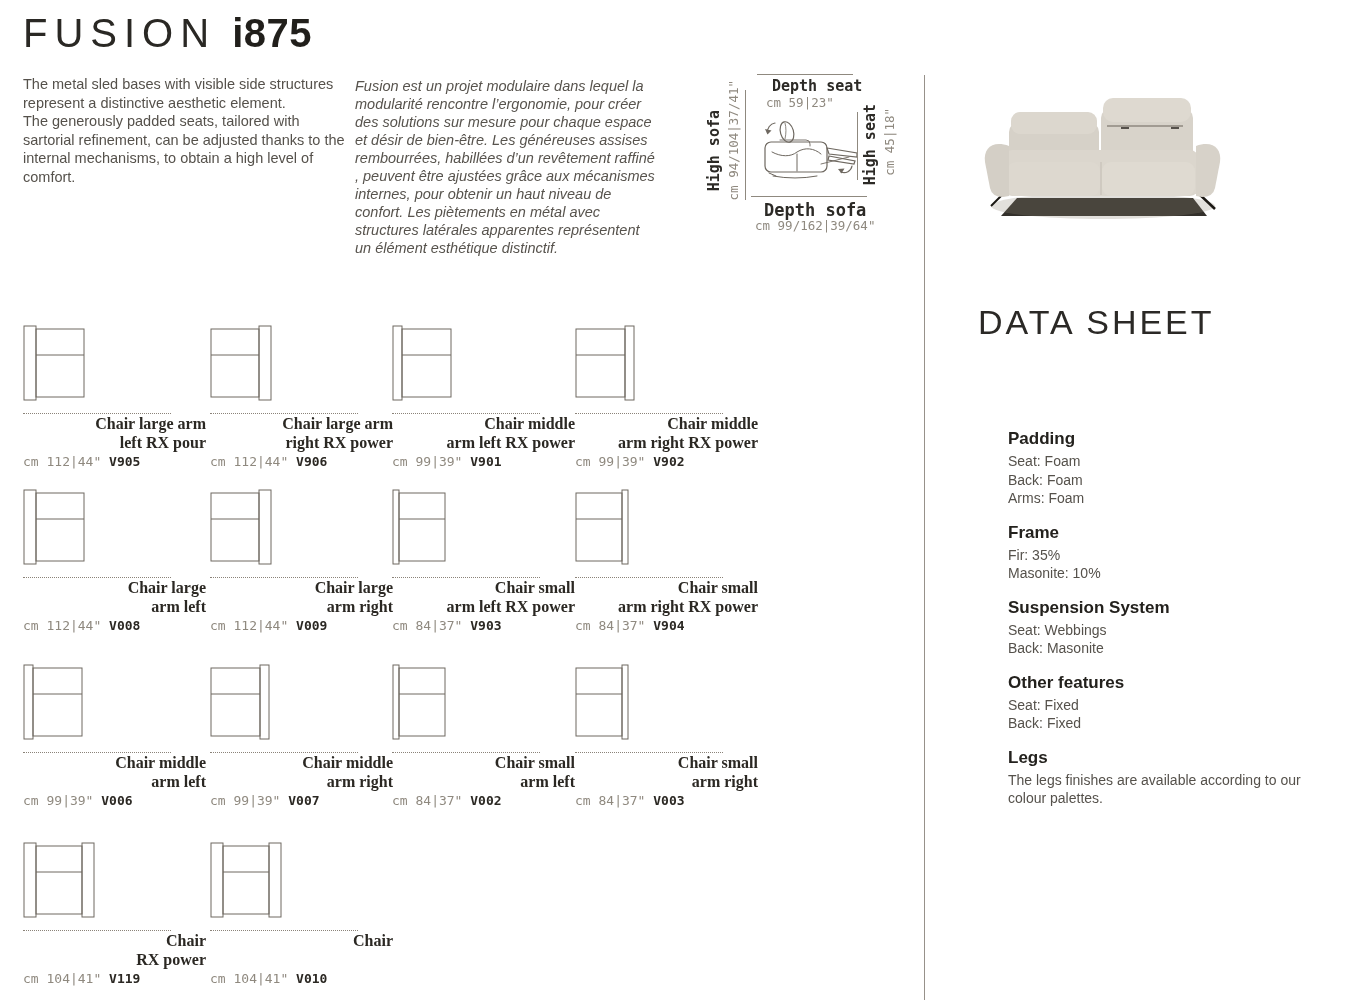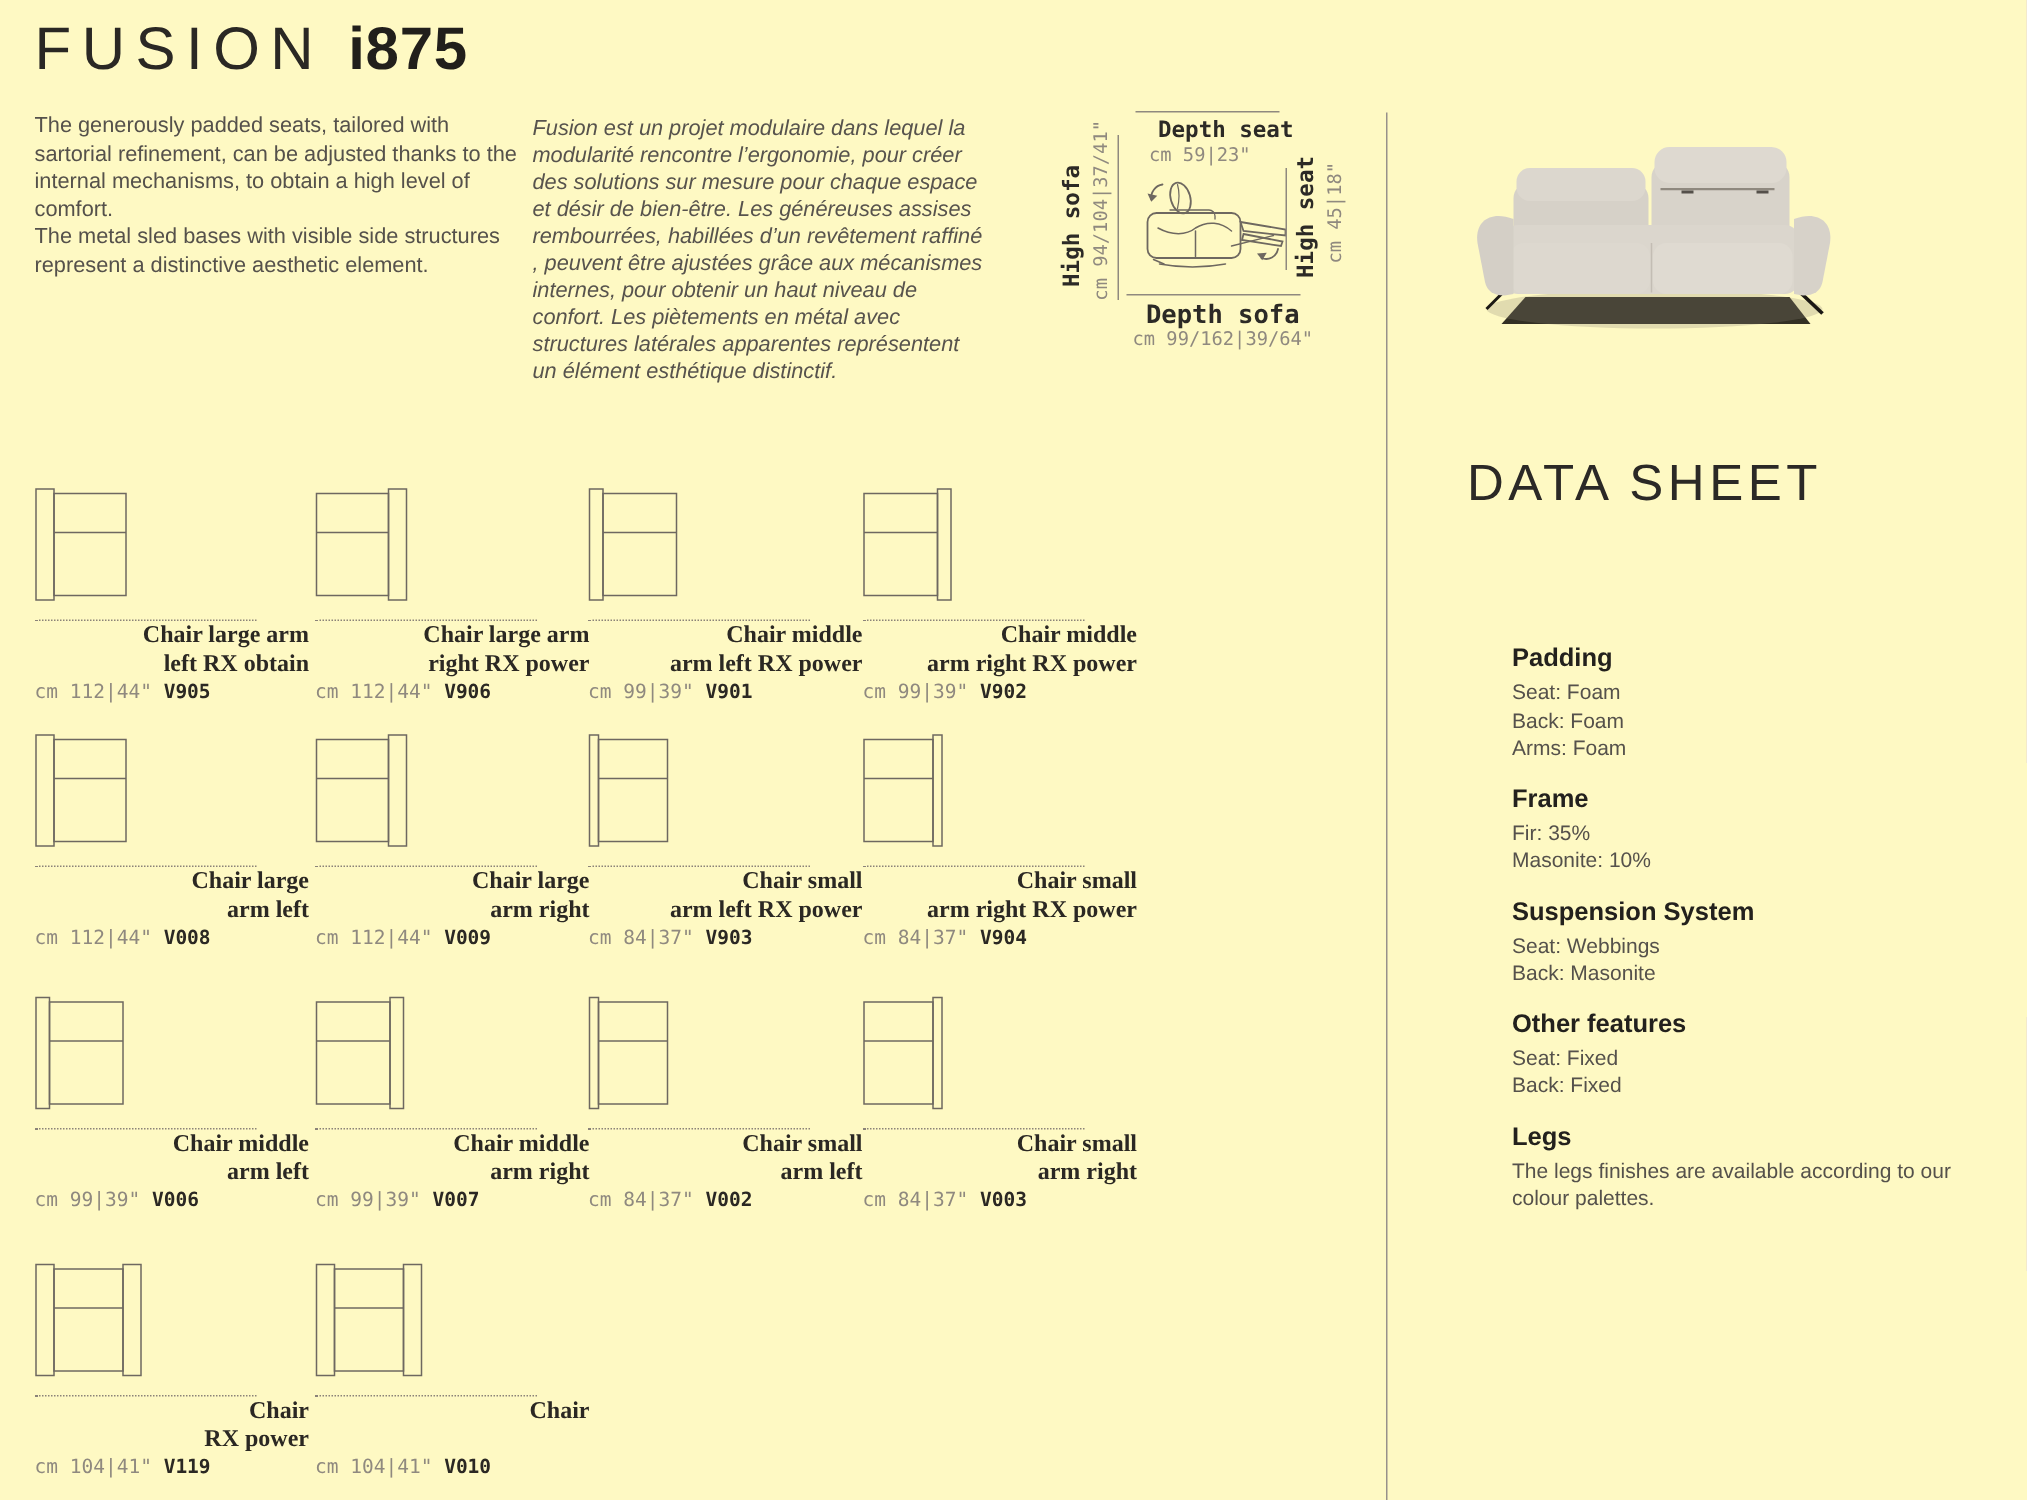--- a/index.html
+++ b/index.html
@@ -1,16 +1,16 @@
 <!DOCTYPE html>
 <html><head>
 <meta charset="utf-8">
 <style>
   html,body{margin:0;padding:0;background:#e9ded4;}
-  .page{position:relative;width:1351px;height:1000px;background:#fef9c3;
+  .page{position:relative;width:1351px;height:1000px;background:#ffffff;
         font-family:"Liberation Sans",sans-serif;color:#2c2a26;overflow:hidden;}
 
   
   .title{position:absolute;left:23px;top:10px;font-size:40px;line-height:46px;}
   .brand{font-weight:400;letter-spacing:7px;color:#2a2824;}
   .model{font-weight:800;margin-left:16px;letter-spacing:0.5px;color:#211f1b;}
 
   
   .intro-en{position:absolute;left:23px;top:75px;width:322px;
             font-size:14.5px;line-height:18.5px;color:#55514b;}
@@ -53,22 +53,22 @@
 </head>
 <body>
 
 <div class="page">
 
   <div class="title">
     <span class="brand">FUSION</span><span class="model">i875</span>
   </div>
 
   <div class="intro-en">
+    <div>The metal sled bases with visible side structures represent a distinctive aesthetic element.</div>
     <div>The generously padded seats, tailored with sartorial refinement, can be adjusted thanks to the internal mechanisms, to obtain a high level of comfort.</div>
-    <div>The metal sled bases with visible side structures represent a distinctive aesthetic element.</div>
   </div>
 
   <div class="intro-fr">Fusion est un projet modulaire dans lequel la modularité rencontre l’ergonomie, pour créer des solutions sur mesure pour chaque espace et désir de bien-être. Les généreuses assises rembourrées, habillées d’un revêtement raffiné , peuvent être ajustées grâce aux mécanismes internes, pour obtenir un haut niveau de confort. Les piètements en métal avec structures latérales apparentes représentent un élément esthétique distinctif.</div>
 
   <div class="dims">
     <div class="rule-h" style="left:52px;top:6px;width:96px;"></div>
     <div class="abs mono-b" style="left:67px;top:9px;font-size:15px;">Depth seat</div>
     <div class="abs mono-g" style="left:61px;top:27px;font-size:12.5px;">cm 59|23"</div>
 
     <div class="abs mono-b vtext" style="left:0px;top:42px;font-size:15px;">High sofa</div>
@@ -156,21 +156,21 @@
 
   <div>
       <div class="module" style="left: 23px; top: 325px;">
         <svg class="mod-svg" width="62" height="76">
           <rect x="1" y="1" width="12" height="74" fill="none" stroke="#6e6860" stroke-width="1"></rect>
           <rect x="13" y="4" width="48" height="68" fill="none" stroke="#6e6860" stroke-width="1"></rect>
           <line x1="13" y1="30" x2="61" y2="30" stroke="#6e6860" stroke-width="1"></line>
         </svg>
         <div class="mod-rule"></div>
         <div class="mod-name">Chair large arm</div>
-        <div class="mod-name">left RX obtain</div>
+        <div class="mod-name">left RX pour</div>
         <div class="mod-dims"><span>cm 112|44" </span><span class="mod-code">V905</span></div>
       </div>
       <div class="module" style="left: 210px; top: 325px;">
         <svg class="mod-svg" width="62" height="76">
           <rect x="1" y="4" width="48" height="68" fill="none" stroke="#6e6860" stroke-width="1"></rect>
           <line x1="1" y1="30" x2="49" y2="30" stroke="#6e6860" stroke-width="1"></line>
           <rect x="49" y="1" width="12" height="74" fill="none" stroke="#6e6860" stroke-width="1"></rect>
         </svg>
         <div class="mod-rule"></div>
         <div class="mod-name">Chair large arm</div>

